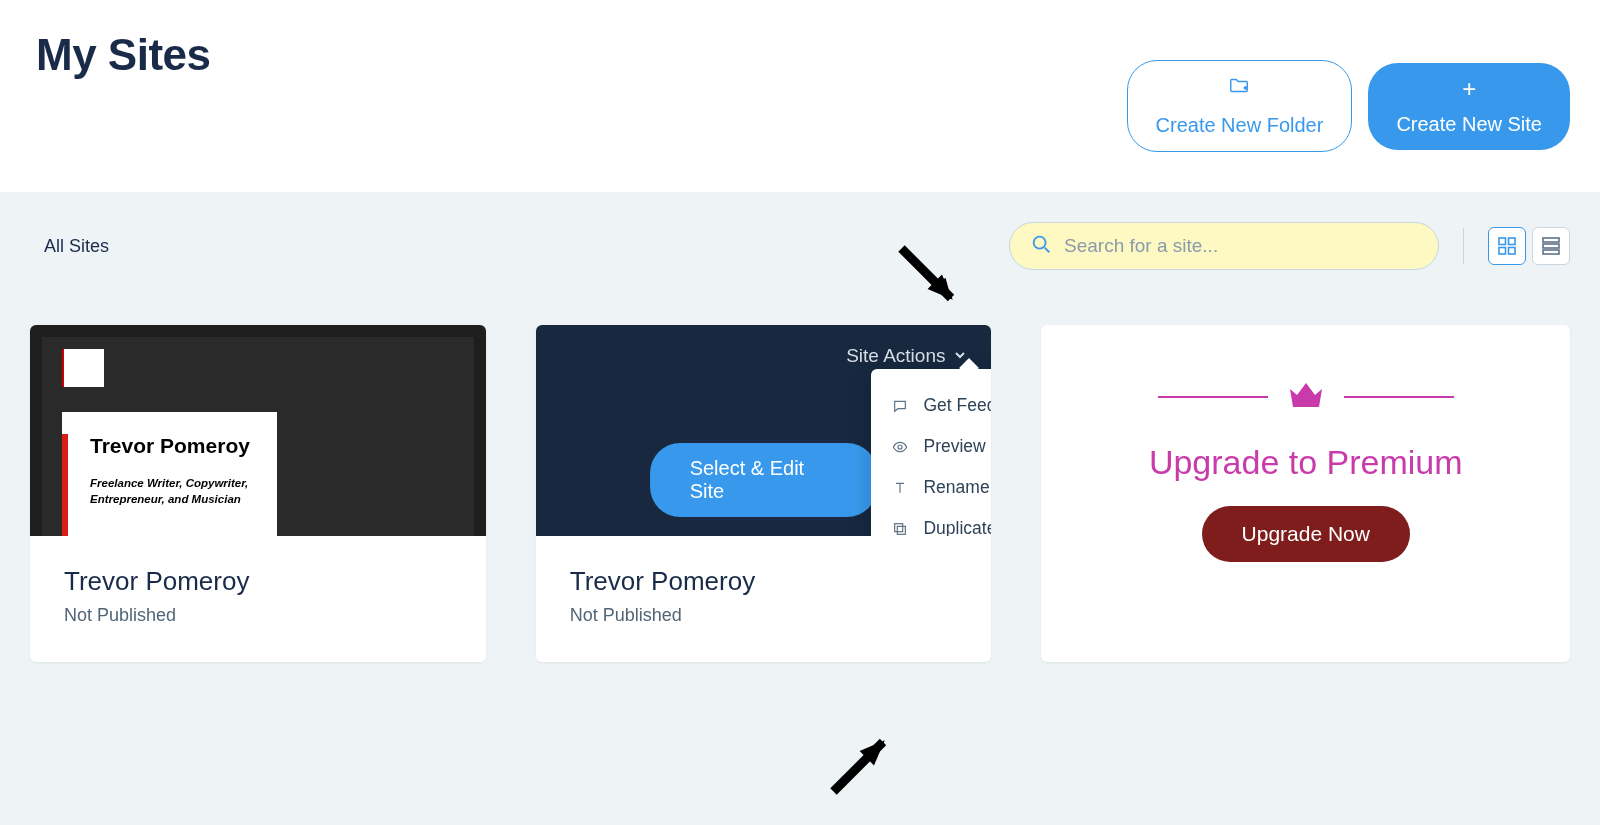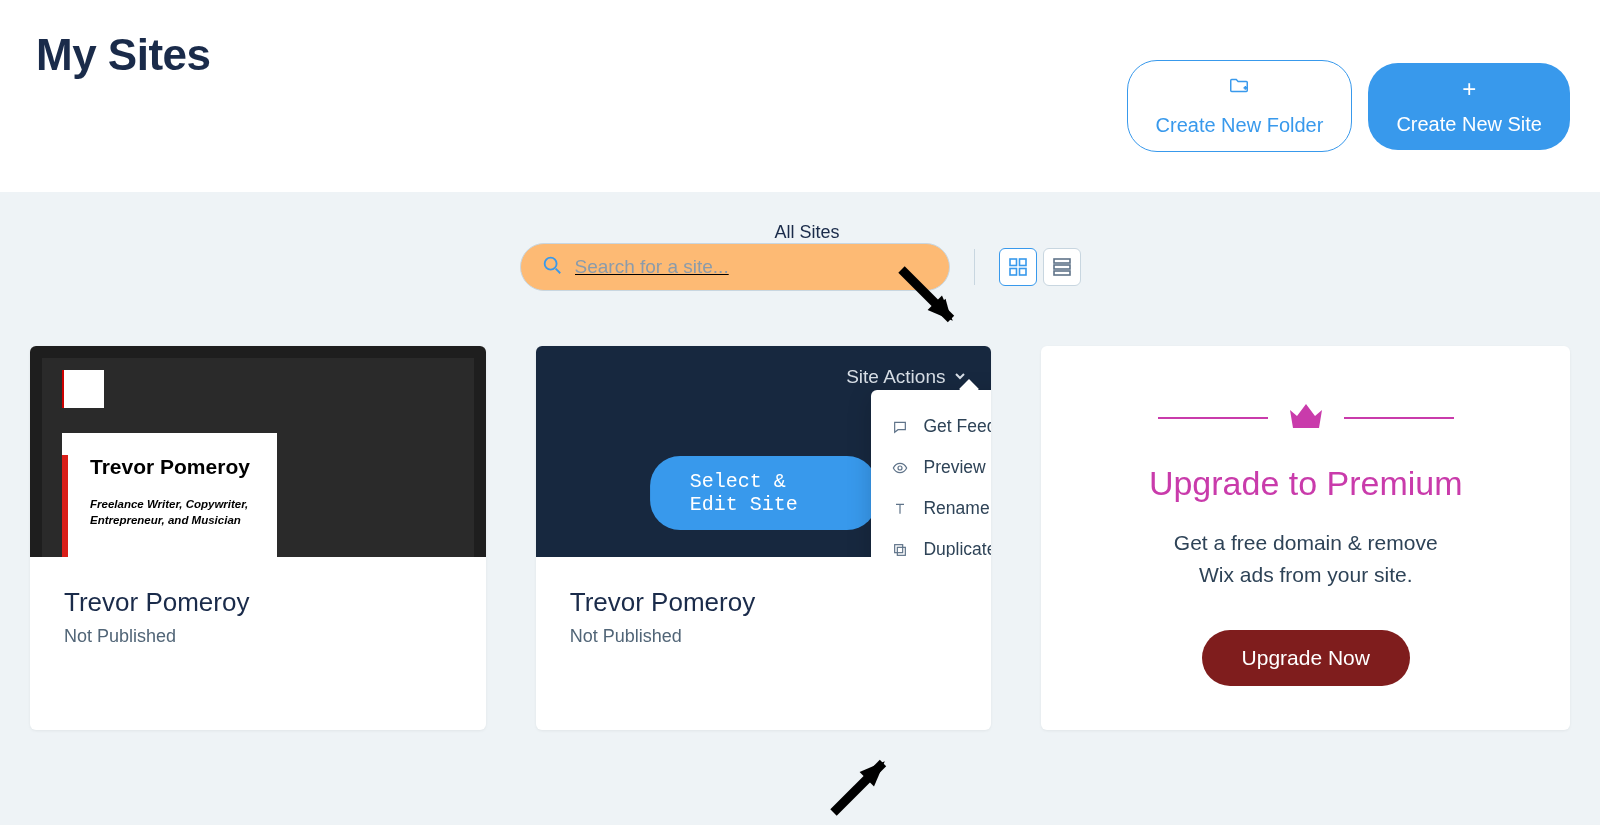--- a/index.html
+++ b/index.html
@@ -7,45 +7,45 @@
 .header { padding: 30px 30px 40px 36px; display: flex; justify-content: space-between; align-items: flex-start; }
 .header-left h1 { font-size: 44px; font-weight: 800; color: #1a2b4a; margin-bottom: 12px; letter-spacing: -0.5px; }
 .header-left p { font-size: 21px; color: #2e4860; }
 .header-right { display: flex; gap: 16px; align-items: center; margin-top: 30px; }
 .btn { display: inline-flex; align-items: center; gap: 12px; padding: 14px 28px; border-radius: 30px; font-size: 20px; cursor: pointer; border: none; flex-direction: column; }
 .btn-outline { background: #fff; border: 1.5px solid #3899ec; color: #3899ec; }
 .btn-primary { background: #3899ec; color: #fff; }
 .plus-icon { font-size: 24px; font-weight: 300; line-height: 1; }
 .folder-icon svg { width: 22px; height: 22px; }
 .content-area { background: #eef3f6; padding: 30px 30px 60px 30px; min-height: 700px; }
-.toolbar { display: flex; align-items: center; justify-content: space-between; margin-bottom: 55px; flex-direction: column; }
+.toolbar { display: flex; align-items: center; justify-content: space-between; margin-bottom: 55px; }
 .toolbar-left { font-size: 18px; color: #1a2b4a; padding-left: 14px; }
 .toolbar-right { display: flex; align-items: center; gap: 24px; }
-.search-box { display: flex; align-items: center; background: #fdba74; border: 1px solid #c8d6e0; border-radius: 30px; padding: 10px 20px; width: 430px; text-decoration: underline; }
+.search-box { display: flex; align-items: center; background: #fef9c3; border: 1px solid #c8d6e0; border-radius: 30px; padding: 10px 20px; width: 430px; }
 .search-box input { border: none; outline: none; font-size: 19px; color: #577083; width: 100%; margin-left: 12px; background: transparent; }
 .search-box input::placeholder { color: #8a9bab; }
 .separator { width: 1px; height: 36px; background: #c8d6e0; }
 .view-toggle { display: flex; gap: 6px; }
 .view-btn { width: 38px; height: 38px; border: 1.5px solid #c8d6e0; border-radius: 6px; display: flex; align-items: center; justify-content: center; cursor: pointer; background: #fff; }
 .view-btn.active { border-color: #3899ec; }
 .cards { display: flex; gap: 50px; position: relative; }
 .card { width: 480px; background: #fff; border-radius: 6px; overflow: visible; box-shadow: 0 1px 3px rgba(0,0,0,0.06); position: relative; }
 .card-thumb { height: 211px; background: #1e1e1e; position: relative; border-top-left-radius: 6px; border-top-right-radius: 6px; overflow: hidden; }
 .card-thumb-dark { background: #17283f; }
 .thumb-inner { position: absolute; top: 12px; left: 12px; right: 12px; bottom: 0; background: #2a2a2a; }
 .thumb-logo { position: absolute; top: 12px; left: 20px; width: 42px; height: 38px; background: #fff; display: flex; align-items: center; justify-content: center; font-size: 6px; color: #cc0000; border-left: 2px solid #cc0000; }
 .thumb-content { position: absolute; top: 75px; left: 20px; width: 215px; height: 155px; background: #fff; padding: 22px 16px; }
 .thumb-redstrip { position: absolute; left: 0; top: 22px; bottom: 22px; width: 6px; background: #d91e18; }
 .thumb-title { font-size: 21px; font-weight: 800; color: #000; margin-left: 12px; margin-bottom: 18px; }
 .thumb-subtitle { font-size: 11.5px; font-weight: 700; color: #000; margin-left: 12px; line-height: 1.35; font-style: italic; }
 .card-info { padding: 30px 34px 36px 34px; }
 .card-title { font-size: 26px; color: #1a2b4a; margin-bottom: 8px; }
 .card-status { font-size: 18px; color: #516577; }
 .site-actions-label { position: absolute; top: 20px; right: 24px; color: #d7dee6; font-size: 19px; display: flex; align-items: center; gap: 8px; cursor: pointer; z-index: 5; }
-.edit-btn { position: absolute; top: 110px; left: 50%; transform: translateX(-50%); background: #3899ec; color: #fff; padding: 14px 40px; border-radius: 30px; font-size: 20px; cursor: pointer; z-index: 4; font-family: Liberation Mono, monospace; }
+.edit-btn { position: absolute; top: 118px; left: 50%; transform: translateX(-50%); background: #3899ec; color: #fff; padding: 14px 40px; border-radius: 30px; font-size: 20px; cursor: pointer; z-index: 4; }
 .dropdown { position: absolute; top: 44px; right: -85px; width: 205px; background: #fff; border-radius: 6px; box-shadow: 0 6px 24px rgba(0,0,0,0.18); z-index: 10; padding: 16px 0; }
 .dropdown::before { content: ''; position: absolute; top: -8px; right: 100px; width: 14px; height: 14px; background: #fff; transform: rotate(45deg); }
 .dropdown-item { display: flex; align-items: center; gap: 14px; padding: 10px 20px; font-size: 17.5px; color: #2e4357; cursor: pointer; }
 .dropdown-item .dd-icon { width: 18px; display: flex; justify-content: center; color: #5f7389; }
 .upgrade-card { width: 552px; background: #fff; border-radius: 6px; padding: 56px 44px 44px 44px; text-align: center; box-shadow: 0 1px 3px rgba(0,0,0,0.06); }
 .crown-row { display: flex; align-items: center; justify-content: center; gap: 20px; margin-bottom: 30px; }
 .crown-line { height: 1.5px; background: #c93bab; width: 110px; }
 .crown svg { width: 36px; height: 28px; }
 .upgrade-title { font-size: 34px; color: #c93bab; font-weight: 400; margin-bottom: 24px; }
 .upgrade-text { font-size: 21px; color: #2e4357; line-height: 1.5; margin-bottom: 40px; }
@@ -219,21 +219,17 @@
       <div class="crown-row">
         <div class="crown-line"></div>
         <div class="crown">
           <svg viewBox="0 0 36 28" fill="#c93bab">
               <path d="M2 8l7 6 9-12 9 12 7-6-3 18H5L2 8z"></path>
             </svg>
         </div>
         <div class="crown-line"></div>
       </div>
       <div class="upgrade-title">Upgrade to Premium</div>
-      <div class="upgrade-text">
-        <span>Get a free domain &amp; remove</span><br>
-        <span>Wix ads from your site.</span>
-      </div>
       <button class="upgrade-btn">Upgrade Now</button>
     </div>
 
   </div>
 </div>
 
 </body></html>

